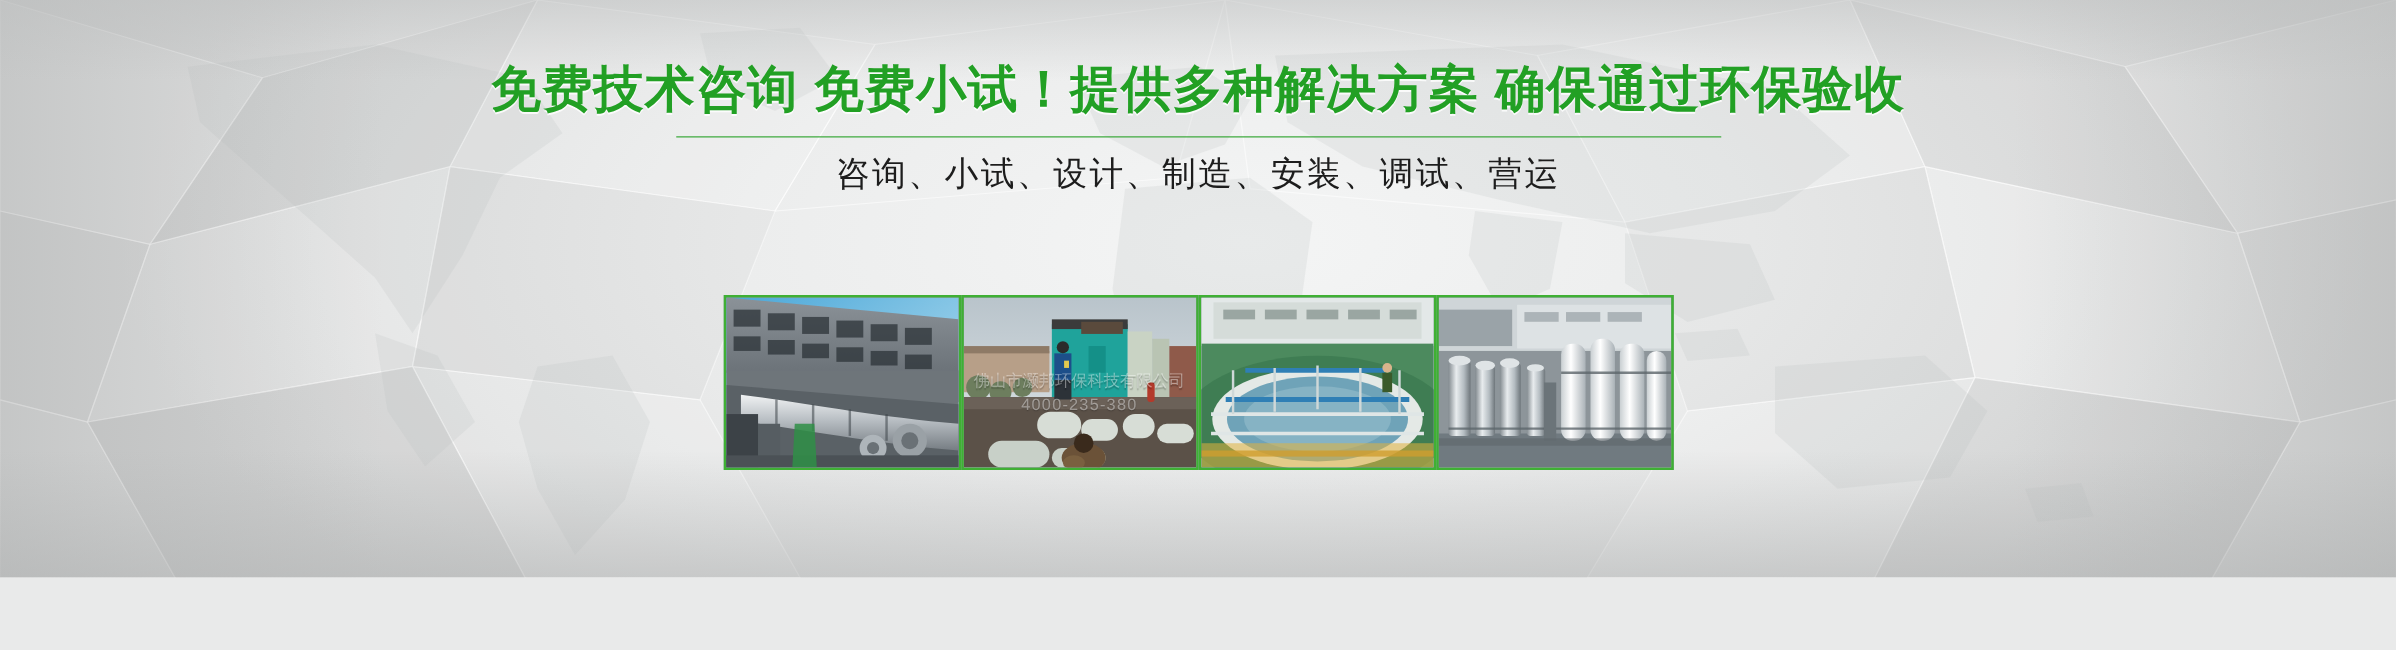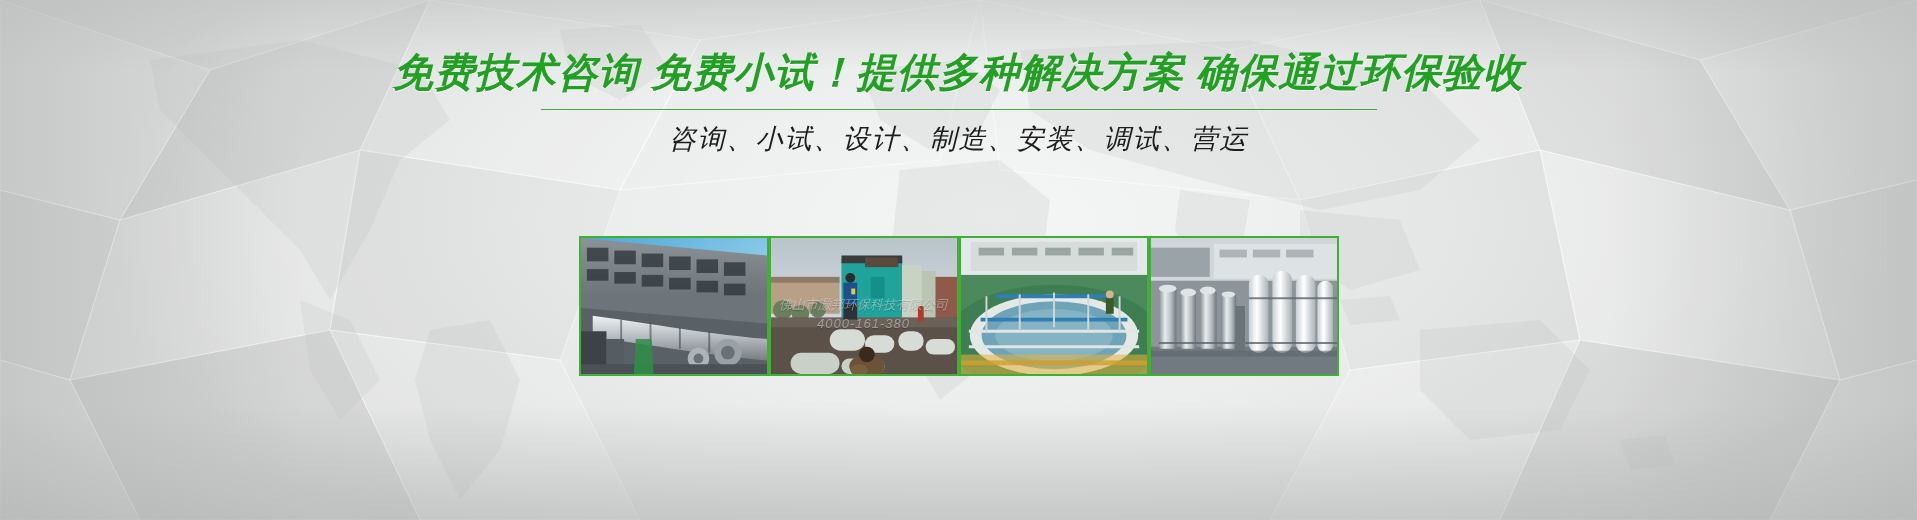--- a/index.html
+++ b/index.html
@@ -2,24 +2,23 @@
 <html><head>
 <meta charset="utf-8">
 <style>
   html,body{margin:0;padding:0;}
   body{
     width:1917px;height:520px;overflow:hidden;
     font-family:"Liberation Sans","DejaVu Sans",sans-serif;
     background:#e9eaea;
   }
   .banner{
-    position:relative;width:1917px;height:520px;overflow:hidden;
+    position:relative;width:1917px;height:462px;overflow:hidden;
     background:
       radial-gradient(ellipse 900px 420px at 52% 42%, #f4f5f5 0%, #eceded 45%, #e2e3e3 75%, #d8d9d9 100%);
-    font-style: italic;
   }
   
   .facets{position:absolute;inset:0;pointer-events:none;}
   .facets svg{display:block;width:100%;height:100%;}
   
   .worldmap{position:absolute;inset:0;pointer-events:none;opacity:.5;}
   .worldmap svg{display:block;width:100%;height:100%;}
   
   .vignette{position:absolute;inset:0;pointer-events:none;
     background:linear-gradient(180deg,rgba(190,192,192,.55) 0%,rgba(255,255,255,0) 14%,rgba(255,255,255,0) 78%,rgba(176,178,178,.55) 100%);}
@@ -259,21 +258,21 @@
             <circle cx="98" cy="120" r="8" fill="#3a2a1c"></circle>
             <ellipse cx="90" cy="136" rx="9" ry="6" fill="#7a6040"></ellipse>
           </g>
           <g fill="#b33a2b">
               <rect x="150" y="70" width="6" height="16" rx="2"></rect>
             </g>
         </svg>
       </div>
       <div class="watermark">
         <div class="wm1">佛山市灏邦环保科技有限公司</div>
-        <div class="wm2">4000-161-380</div>
+        <div class="wm2">4000-235-380</div>
       </div>
     </div>
 
     <div class="thumb">
       <div class="scene">
         <svg viewBox="0 0 190 140" preserveAspectRatio="none">
           <rect width="190" height="140" fill="#cfd8d8"></rect>
           <rect x="0" y="0" width="190" height="40" fill="#e3e8e8"></rect>
           <rect x="10" y="4" width="170" height="30" fill="#d5dcd9"></rect>
           <g fill="#9aa6a2">

